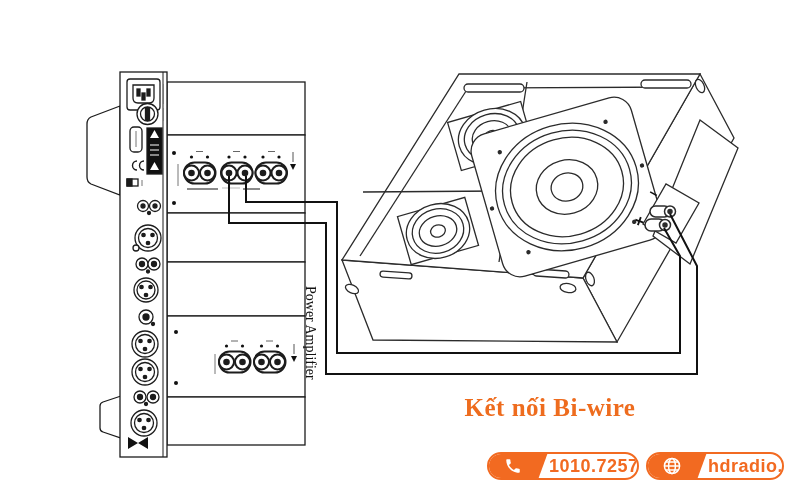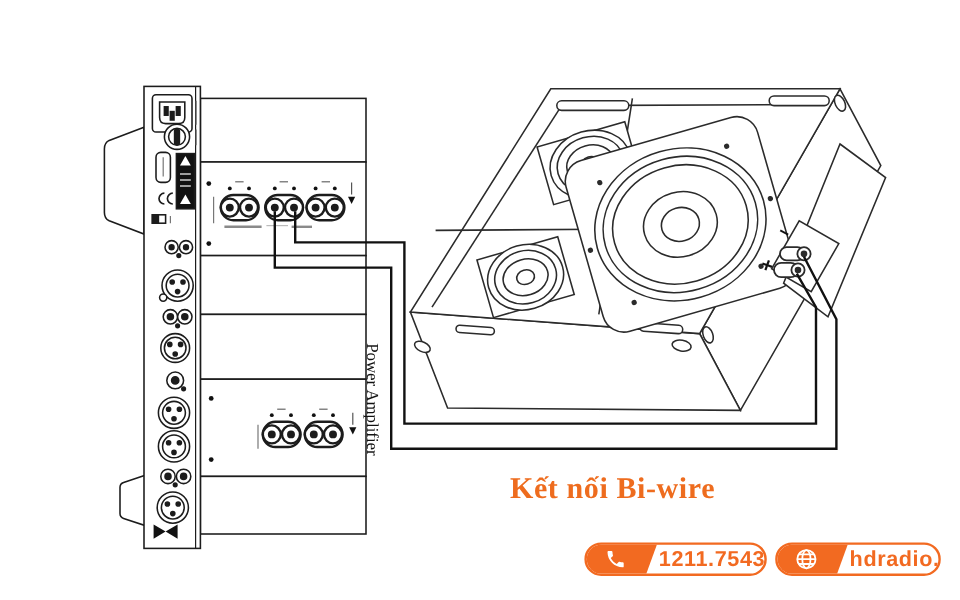--- a/index.html
+++ b/index.html
@@ -1,19 +1,19 @@
 <!DOCTYPE html>
 <html style="--accent: #f26a21; --caption-color: #ee6c1e;"><head>
 <meta charset="utf-8">
 <style>
   html,body{margin:0;padding:0;background:#fff;}
   #stage{position:relative;width:800px;height:500px;background:#fff;overflow:hidden;
          font-family:"Liberation Sans",sans-serif;}
   #diagram{position:absolute;left:0;top:0;}
-  .caption{position:absolute;left:425px;top:394px;width:250px;
+  .caption{position:absolute;left:425px;top:394px;width:250px;text-align:center;
            font-family:"Liberation Serif",serif;font-weight:bold;font-size:25px;
            color:var(--caption-color,#ee6c1e);letter-spacing:0.5px;}
   .badge{position:absolute;top:452px;height:28px;border:2px solid var(--accent,#f26a21);
          border-radius:16px;background:#fff;overflow:hidden;box-sizing:border-box;}
   .badge .slant{position:absolute;left:-12px;top:-2px;bottom:-2px;width:66px;
          background:var(--accent,#f26a21);transform:skewX(-20deg);}
   .badge .txt{position:relative;display:block;height:24px;line-height:24px;
          padding-left:60px;text-align:center;font-weight:bold;font-size:18px;
          color:var(--accent,#f26a21);letter-spacing:0.5px;}
   .badge .ic{position:absolute;left:15px;top:3px;width:18px;height:18px;}
@@ -319,21 +319,21 @@
 
 <div class="caption">Kết nối Bi-wire</div>
 
 <div class="badge" id="badge-phone">
   <div class="slant"></div>
   <svg class="ic" viewBox="0 0 24 24">
     <path fill="#fff" d="M6.62,10.79c1.44,2.83,3.76,5.14,6.59,6.59l2.2-2.2c0.27-0.27,0.67-0.36,1.02-0.24
       c1.12,0.37,2.33,0.57,3.57,0.57c0.55,0,1,0.45,1,1V20c0,0.55-0.45,1-1,1c-9.39,0-17-7.61-17-17c0-0.55,0.45-1,1-1h3.5
       c0.55,0,1,0.45,1,1c0,1.25,0.2,2.45,0.57,3.57c0.11,0.35,0.03,0.74-0.25,1.02L6.62,10.79z"></path>
   </svg>
-  <span class="txt">1211.7543</span>
+  <span class="txt">1010.7257</span>
 </div>
 
 <div class="badge" id="badge-web">
   <div class="slant"></div>
   <svg class="ic" viewBox="0 0 18 18">
     <g stroke="#fff" stroke-width="1.5" fill="none">
       <circle cx="9" cy="9" r="7.6"></circle>
       <ellipse cx="9" cy="9" rx="3.4" ry="7.6"></ellipse>
       <line x1="1.4" y1="9" x2="16.6" y2="9"></line>
       <line x1="2.6" y1="5" x2="15.4" y2="5"></line>

